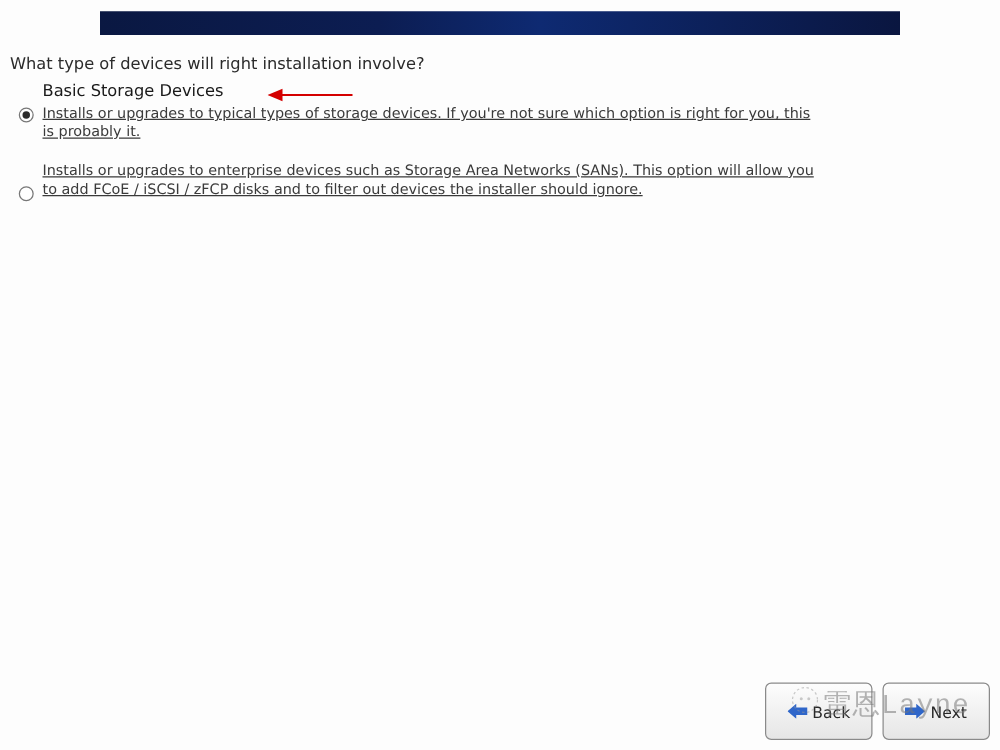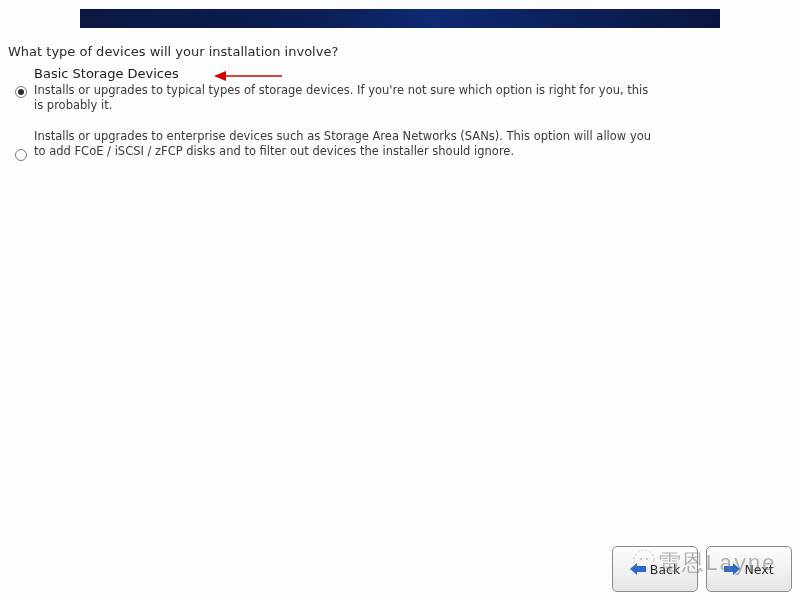--- a/index.html
+++ b/index.html
@@ -71,20 +71,21 @@
     .opt-title {
       font-weight: normal;
       font-size: 13px;
       color: #1a1a1a;
       margin-bottom: 2px;
     }
     .opt-desc {
       font-size: 11.5px;
       color: #3a3a3a;
       line-height: 1.3;
+      text-decoration: underline;
     }
     .arrow-annot {
       position: absolute;
       left: 214px;
       top: 68px;
       pointer-events: none;
     }
     .footer {
       position: absolute;
       right: 8px;
@@ -123,21 +124,21 @@
     }
     .watermark .wm-ico {
       opacity: 0.5;
     }
   </style>
 </head>
 <body>
 
 <div class="banner"></div>
 
-<div class="prompt">What type of devices will your installation involve?</div>
+<div class="prompt">What type of devices will right installation involve?</div>
 
 <div class="options">
   <div class="opt">
     <div class="radio-wrap">
       <span class="radio selected"></span>
     </div>
     <div class="opt-text">
       <div class="opt-title">Basic Storage Devices</div>
       <div class="opt-desc">Installs or upgrades to typical types of storage devices.  If you're not sure which option is right for you, this is probably it.</div>
     </div>

